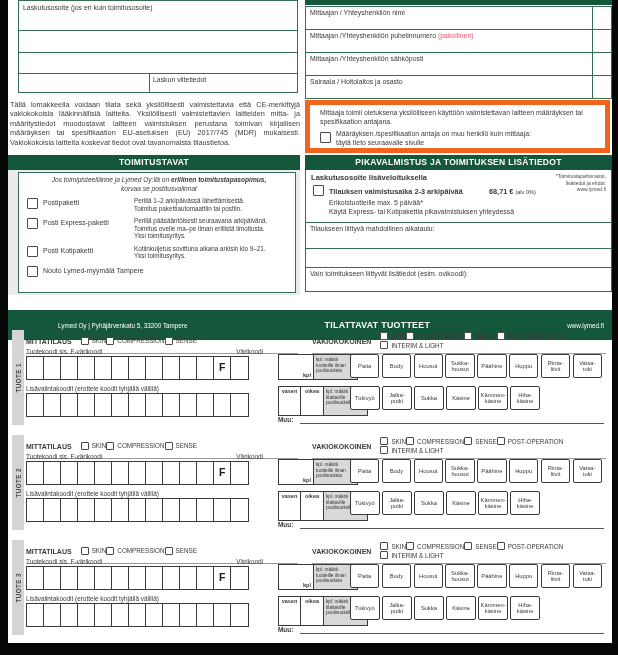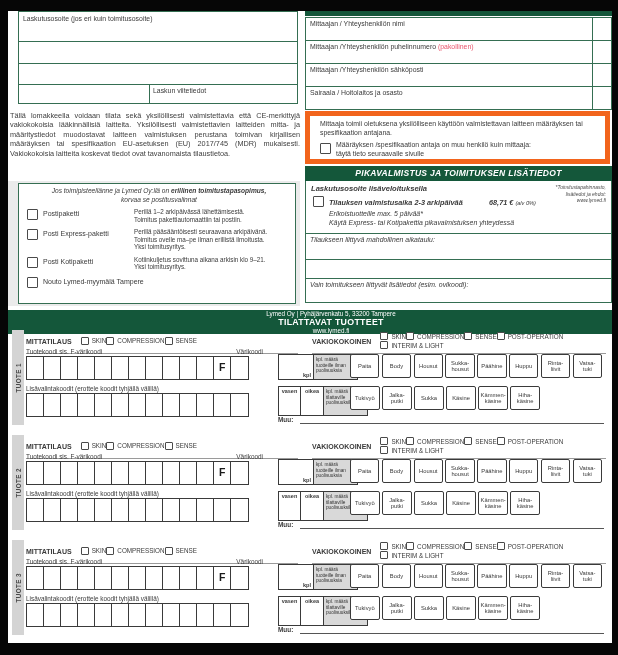--- a/index.html
+++ b/index.html
@@ -1,19 +1,19 @@
 <!DOCTYPE html>
 <html><head>
 <meta charset="utf-8">
 <style>
   * { margin:0; padding:0; box-sizing:border-box; }
   html,body { width:618px; height:655px; }
   body { background:#060606; font-family:"Liberation Sans", sans-serif; color:#3a3a3a; position:relative; overflow:hidden; }
   .page { position:absolute; left:8px; width:604px; background:#ffffff; }
-  .page1 { top:11px; height:315px; }
+  .page1 { top:0; height:315px; }
   .page2 { top:308px; height:335px; }
 
   
   .cb { display:inline-block; width:11px; height:11px; border:1.3px solid #4a4a4a; background:#fff; border-radius:1px; flex:none; }
   .cb.sm { width:8px; height:8px; border-width:1.1px; }
   .red { color:#e8546b; }
   .section-header { height:15px; line-height:15px; background:#14573a; color:#fff; font-weight:bold; font-size:8.5px; text-align:center; letter-spacing:.3px; }
 
   
   .billing-box { position:absolute; left:10px; top:0; width:280px; height:93px; border:1px solid #356e52; }
@@ -44,36 +44,36 @@
   .cf-divider { position:absolute; top:0; bottom:0; right:18px; border-left:1px solid #356e52; }
 
   
   .highlight-box { position:absolute; left:297px; top:100px; width:305px; height:53px; border:5px solid #f2641c; background:#fff; padding:4px 8px 0 10px; }
   .highlight-box p { font-size:6.9px; line-height:1.3; margin-bottom:3px; }
   .hl-cbrow { display:flex; gap:5px; align-items:flex-start; }
   .hl-cbrow .cb { margin-top:2px; }
   .hl-cbrow span.lbl { font-size:6.9px; line-height:1.3; white-space:pre-line; }
 
   
-  .express-section { position:absolute; left:297px; top:155px; width:307px;font-style:italic; }
+  .express-section { position:absolute; left:297px; top:155px; width:307px; }
   .express-body { position:relative; border:1px solid #356e52; border-top:none; background:#fff; }
   .exp-top { position:relative; height:52px; padding:3px 4px 0 5px; }
   .exp-sub { font-size:7.6px; font-weight:bold; }
   .exp-note { position:absolute; top:3px; right:5px; text-align:right; font-size:5px; line-height:1.3; white-space:pre-line; color:#4a4a4a; }
   .exp-cbrow { display:flex; gap:5px; align-items:flex-start; margin:3px 0 0 2px; position:relative; }
   .exp-cb-label { font-size:7.3px; font-weight:bold; padding-top:2px; }
   .exp-price { position:absolute; left:176px; top:2px; font-size:7.3px; white-space:nowrap; }
   .exp-price .small { font-size:5.6px; }
   .exp-line { font-size:6.9px; margin:2.5px 0 0 18px; }
   .exp-cell { position:relative; border-top:1px solid #356e52; }
   .exp-cell .flabel { position:absolute; left:4px; top:2px; font-size:6.9px; }
   .h26 { height:26px; } .h19 { height:19px; } .h24 { height:24px; }
 
   
-  .green-bar { position:absolute; left:0; top:2px; width:604px; height:24px; background:#14573a; color:#fff; display:flex; align-items:center; justify-content:space-between; padding:0 8px 0 50px;flex-direction:column; }
+  .green-bar { position:absolute; left:0; top:2px; width:604px; height:30px; background:#14573a; color:#fff; display:flex; align-items:center; justify-content:space-between; padding:0 8px 0 50px; }
   .green-bar .side { font-size:6.3px; }
   .green-bar .center { font-size:8.8px; font-weight:bold; letter-spacing:.3px; }
 
   .product-block { position:absolute; left:0; width:604px; height:95px; }
   .pb1 { top:22px; } .pb2 { top:127px; } .pb3 { top:232px; }
   .tuote-strip { position:absolute; left:4px; top:0; width:12px; height:95px; background:#d4d4d4; display:flex; align-items:center; justify-content:center; }
   .tuote-strip span { writing-mode:vertical-rl; transform:rotate(180deg); font-size:6.3px; font-weight:bold; color:#4a4a4a; letter-spacing:.4px; white-space:nowrap; }
 
   .pb-header { position:absolute; left:18px; top:2px; right:6px; display:flex; font-size:6.3px; }
   .pb-group { display:flex; align-items:center; gap:9px; border-bottom:1px solid #9a9a9a; padding-bottom:3px; }
@@ -145,20 +145,21 @@
   <div class="highlight-box">
     <p>Mittaaja toimii oletuksena yksilölliseen käyttöön valmistettavan laitteen määräyksen tai spesifikaation antajana.</p>
     <div class="hl-cbrow">
       <span class="cb"></span>
       <span class="lbl">Määräyksen /spesifikaation antaja on muu henkilö kuin mittaaja:
 täytä tieto seuraavalle sivulle</span>
     </div>
   </div>
 
   <div class="delivery-section">
+    <div class="section-header">TOIMITUSTAVAT</div>
     <div class="delivery-body">
       <div class="delivery-inner">
         <div class="delivery-intro"><span>Jos toimipisteellänne ja Lymed Oy:llä on </span><b>erillinen toimitustapasopimus,</b><br><span>korvaa se postitusvalinnat</span></div>
         <div class="opt-row">
           <span class="cb"></span>
           <span class="opt-name">Postipaketti</span>
           <span class="opt-desc">Perillä 1–2 arkipäivässä lähettämisestä.
 Toimitus pakettiautomaattiin tai postiin.</span>
         </div>
         <div class="opt-row">

